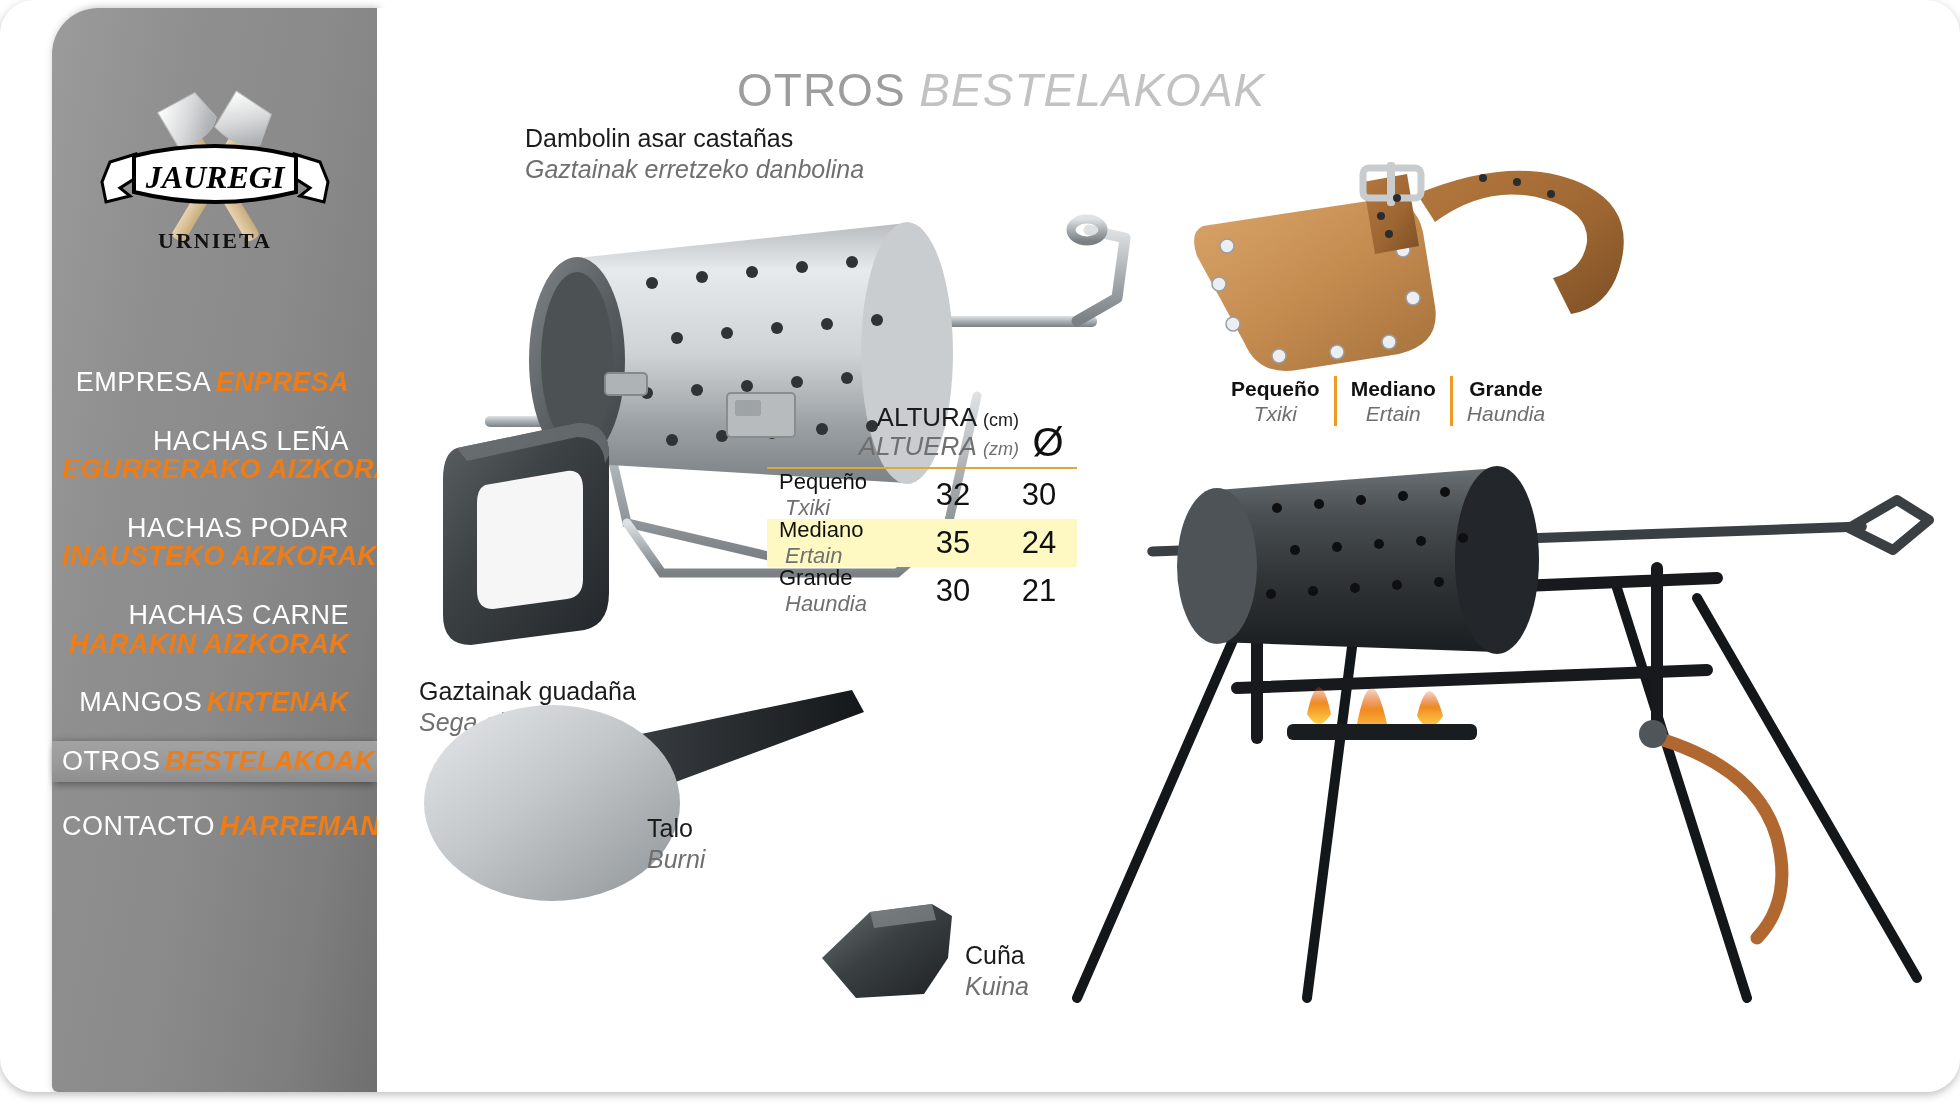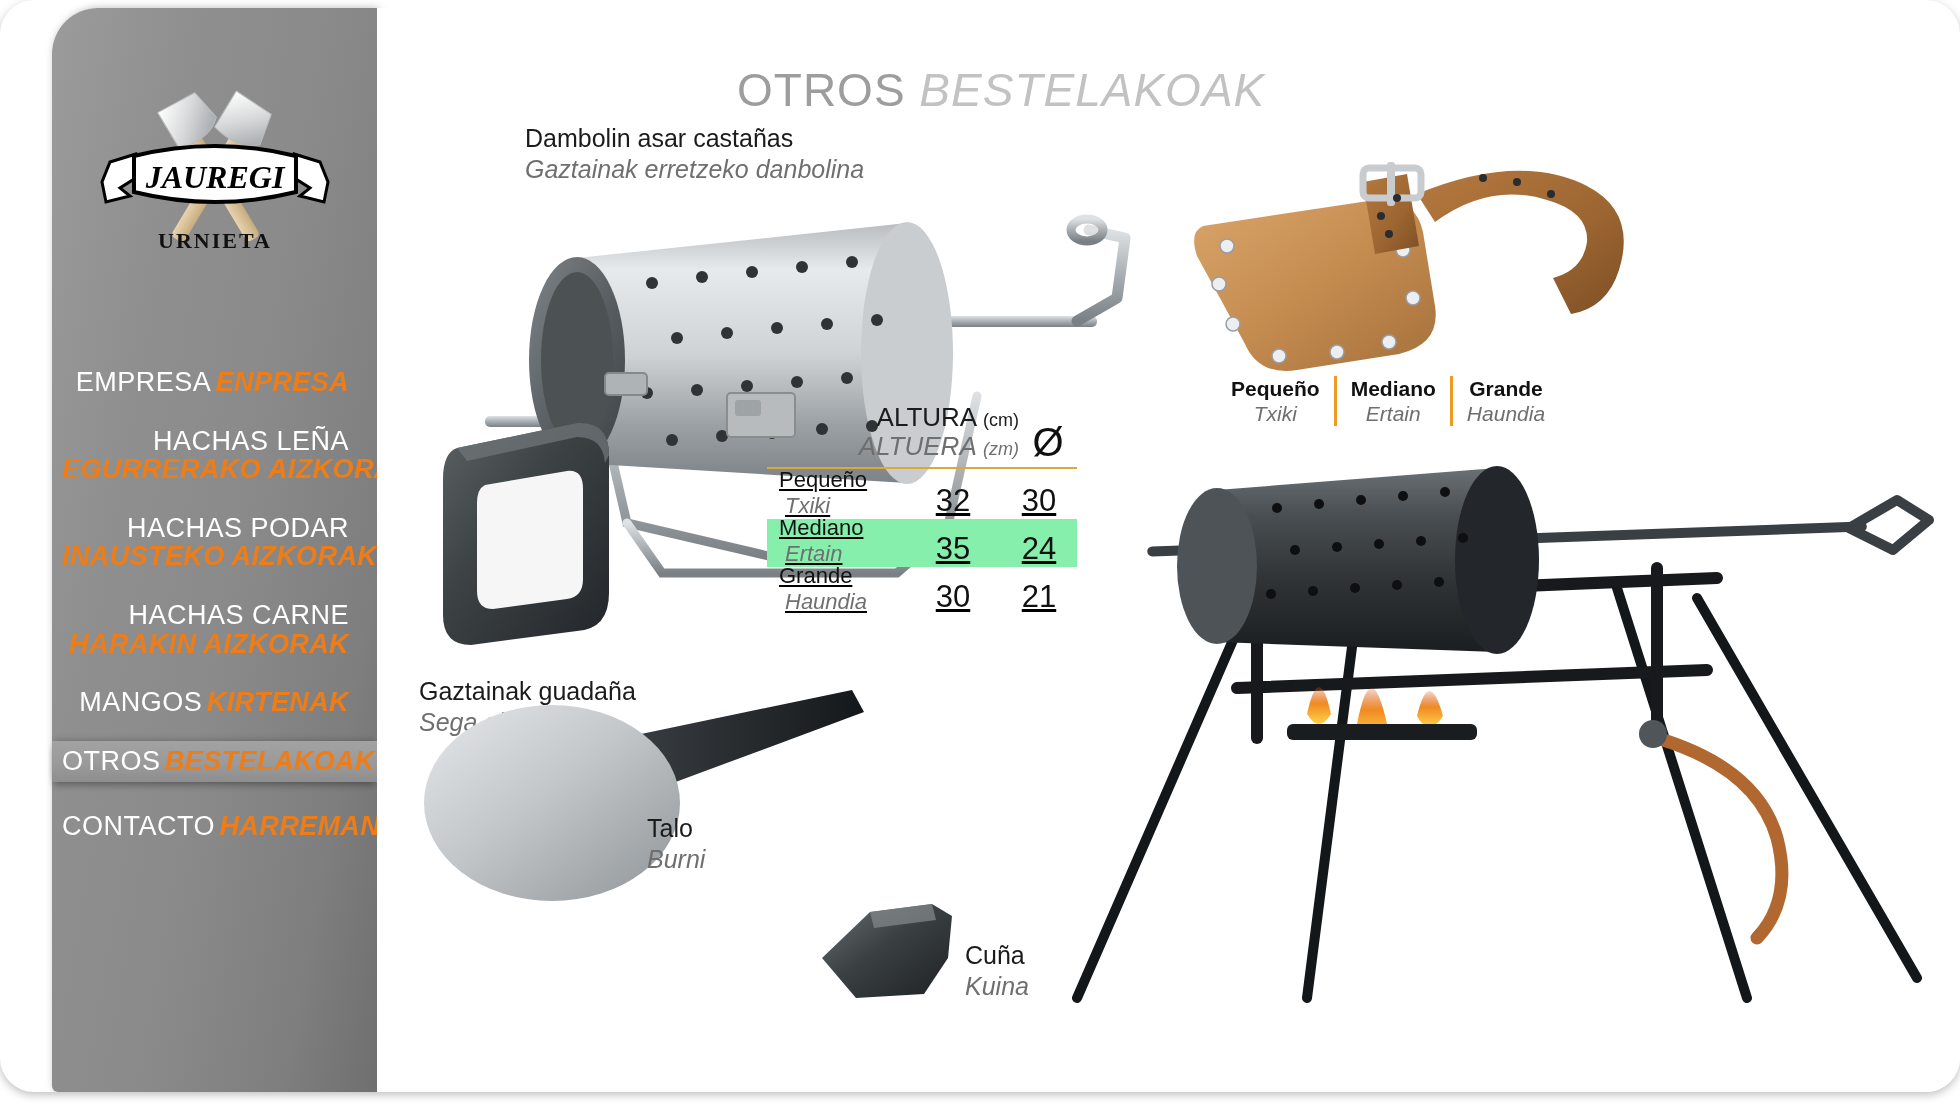--- a/index.html
+++ b/index.html
@@ -61,22 +61,22 @@
   .sizetable{position:absolute;left:390px;top:395px;width:310px;}
   .st-head{display:flex;align-items:flex-end;justify-content:flex-end;padding-bottom:6px;}
   .st-head-left{flex:1;text-align:right;line-height:1.12;}
   .st-head-left .l1{color:#1b1b1b;font-size:26px;}
   .st-head-left .l1 small{font-size:18px;}
   .st-head-left .l2{color:#6f6f6f;font-size:26px;font-style:italic;}
   .st-head-left .l2 small{font-size:18px;}
   .st-diam{width:58px;text-align:center;color:#101010;font-size:40px;line-height:.95;
            font-family:"Liberation Sans",sans-serif;}
   .st-rule{height:2px;background:#dba93a;margin-bottom:2px;}
-  .st-row{display:flex;align-items:flex-end;height:48px;text-decoration:underline;}
-  .st-row.alt{background:#86efac;}
+  .st-row{display:flex;align-items:center;height:48px;}
+  .st-row.alt{background:#fef9c3;}
   .st-name{flex:1;padding-left:12px;font-size:22px;color:#111;}
   .st-name i{color:#707070;font-style:italic;padding-left:6px;}
   .st-v1{width:96px;text-align:center;font-size:31px;color:#111;}
   .st-v2{width:76px;text-align:center;font-size:31px;color:#111;}
 
   
   .sizelegend{position:absolute;left:840px;top:368px;display:flex;}
   .sl-col{padding:0 14px;text-align:center;line-height:1.2;}
   .sl-col + .sl-col{border-left:3px solid #ef9a20;}
   .sl-es{display:block;color:#111;font-size:21px;font-weight:bold;}

